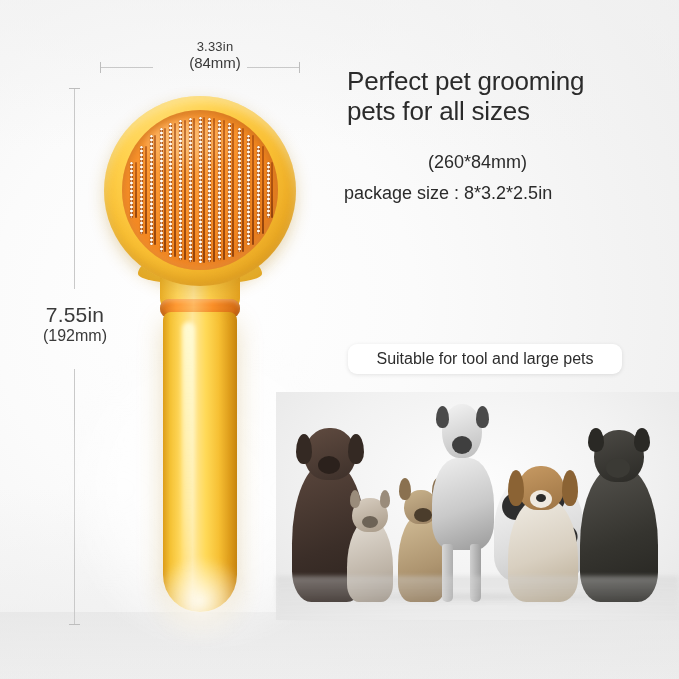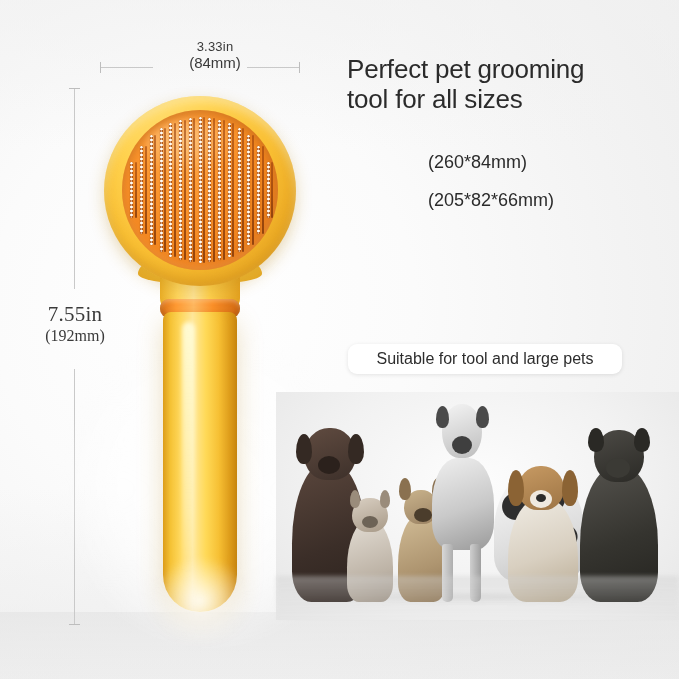--- a/index.html
+++ b/index.html
@@ -36,21 +36,21 @@
   .capv{position:absolute;height:1px;width:11px;background:#bdbdbd;left:-5px;}
 
   .lbl-top{
     position:absolute;left:155px;top:40px;width:120px;text-align:center;
     color:#3a3a3a;line-height:1.12;
   }
   .lbl-top .big{font-size:13px;letter-spacing:.2px;}
   .lbl-top .small{font-size:15px;}
   .lbl-left{
     position:absolute;left:22px;top:303px;width:106px;text-align:center;
-    color:#3a3a3a;line-height:1.14;font-family:Liberation Serif, serif;
+    color:#3a3a3a;line-height:1.14;
   }
   .lbl-left .big{font-size:21px;letter-spacing:.2px;}
   .lbl-left .small{font-size:16px;}
 
   
   .product{position:absolute;left:0;top:0;width:340px;height:679px;}
   .glow{
     position:absolute;left:60px;top:330px;width:300px;height:320px;
     background:radial-gradient(ellipse at center, rgba(255,255,255,.95) 0%, rgba(255,255,255,.6) 45%, rgba(255,255,255,0) 72%);
     filter:blur(4px);
@@ -132,21 +132,21 @@
     filter:blur(2px);
   }
   .handle-tipglow{
     position:absolute;left:150px;top:556px;width:100px;height:90px;
     background:radial-gradient(ellipse at center, rgba(255,255,255,.9), rgba(255,255,255,0) 70%);
     filter:blur(3px);
   }
 
   
   .title{
-    position:absolute;left:347px;top:54px;width:320px;
+    position:absolute;left:347px;top:66px;width:320px;
     font-size:26px;line-height:1.17;color:#2b2b2b;letter-spacing:-.2px;
   }
   .specs{position:absolute;left:344px;top:146px;width:330px;color:#2b2b2b;font-size:18px;line-height:1.0;}
   .spec-line{white-space:nowrap;}
   .spec-sub{text-align:left;padding-left:84px;margin-top:7px;}
   .spec-gap{height:13px;}
 
   
   .pill{
     position:absolute;left:348px;top:344px;width:274px;height:30px;
@@ -253,27 +253,27 @@
     </div>
 
     <div class="collar"></div>
     <div class="handle"></div>
     <div class="handle-gloss"></div>
     <div class="handle-tipglow"></div>
   </div>
 
   <div class="title">
     <div>Perfect pet grooming</div>
-    <div>tool for all sizes</div>
+    <div>pets for all sizes</div>
   </div>
 
   <div class="specs">
     <div class="spec-line spec-sub">(260*84mm)</div>
     <div class="spec-gap"></div>
-    <div class="spec-line spec-sub">(205*82*66mm)</div>
+    <div class="spec-line">package size : 8*3.2*2.5in</div>
   </div>
 
   <div class="pill">
     <span>Suitable for tool and large pets</span>
   </div>
 
   <div class="dogs">
     <div class="ground"></div>
 
     <div class="dog" style="left:12px;width:84px;height:180px;">

